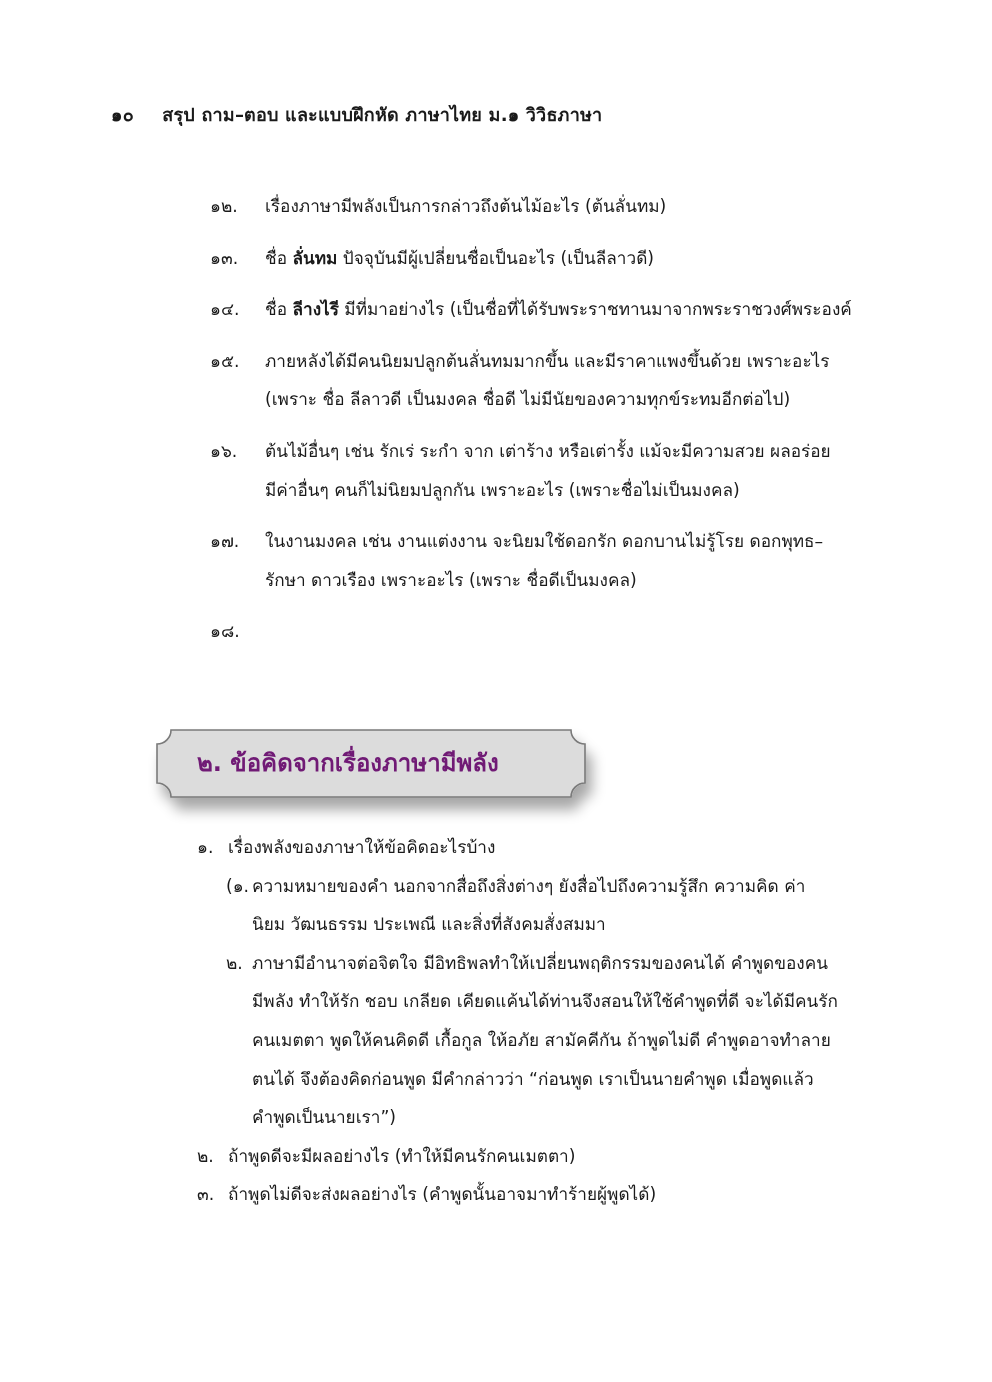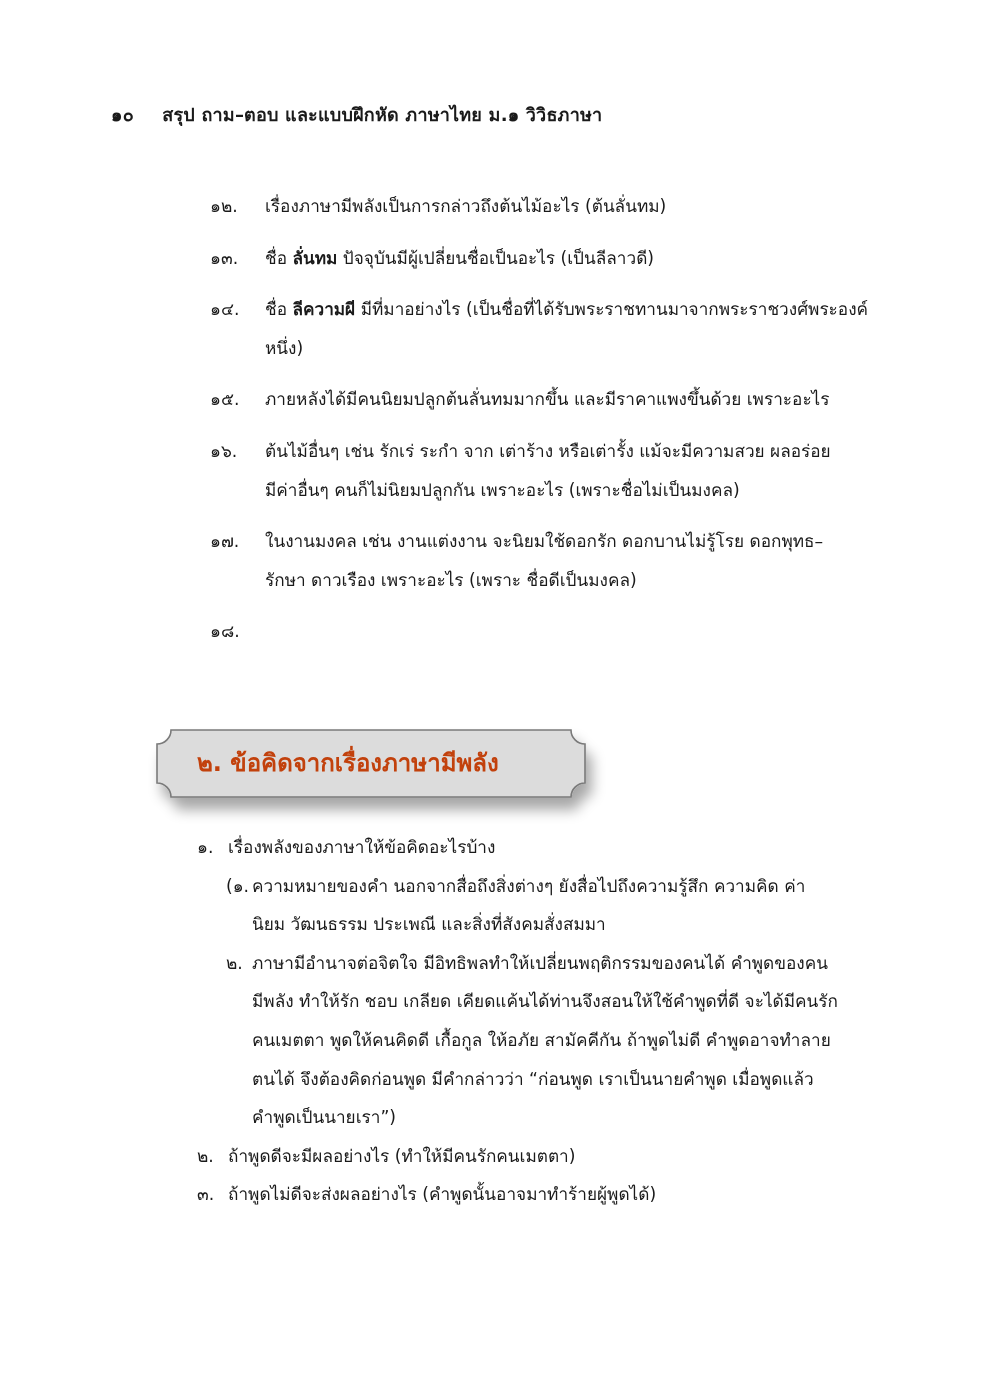--- a/index.html
+++ b/index.html
@@ -61,21 +61,21 @@
       overflow: visible;
     }
     .section-title {
       position: absolute;
       left: 40px;
       top: 0;
       height: 67px;
       line-height: 67px;
       font-size: 24px;
       font-weight: bold;
-      color: #c2410c;
+      color: #701a75;
       white-space: nowrap;
     }
 
     .sec2 {
       position: absolute;
       left: 197px;
       top: 828px;
       width: 690px;
     }
     .sec2-item {
@@ -108,26 +108,26 @@
   <div class="qa-item">
     <span class="num">๑๒.</span>
     <span class="text">เรื่องภาษามีพลังเป็นการกล่าวถึงต้นไม้อะไร (ต้นลั่นทม)</span>
   </div>
   <div class="qa-item">
     <span class="num">๑๓.</span>
     <span class="text"><span>ชื่อ </span><b>ลั่นทม</b><span> ปัจจุบันมีผู้เปลี่ยนชื่อเป็นอะไร (เป็นลีลาวดี)</span></span>
   </div>
   <div class="qa-item">
     <span class="num">๑๔.</span>
-    <span class="text"><span>ชื่อ </span><b>ลีความผี</b><span> มีที่มาอย่างไร (เป็นชื่อที่ได้รับพระราชทานมาจากพระราชวงศ์พระองค์</span></span>
-    <span class="text">หนึ่ง)</span>
+    <span class="text"><span>ชื่อ </span><b>ลีางไรี</b><span> มีที่มาอย่างไร (เป็นชื่อที่ได้รับพระราชทานมาจากพระราชวงศ์พระองค์</span></span>
   </div>
   <div class="qa-item">
     <span class="num">๑๕.</span>
     <span class="text">ภายหลังได้มีคนนิยมปลูกต้นลั่นทมมากขึ้น และมีราคาแพงขึ้นด้วย เพราะอะไร</span>
+    <span class="text">(เพราะ ชื่อ ลีลาวดี เป็นมงคล ชื่อดี ไม่มีนัยของความทุกข์ระทมอีกต่อไป)</span>
   </div>
   <div class="qa-item">
     <span class="num">๑๖.</span>
     <span class="text">ต้นไม้อื่นๆ เช่น  รักเร่  ระกำ จาก  เต่าร้าง หรือเต่ารั้ง แม้จะมีความสวย ผลอร่อย</span>
     <span class="text">มีค่าอื่นๆ คนก็ไม่นิยมปลูกกัน เพราะอะไร (เพราะชื่อไม่เป็นมงคล)</span>
   </div>
   <div class="qa-item">
     <span class="num">๑๗.</span>
     <span class="text">ในงานมงคล เช่น งานแต่งงาน จะนิยมใช้ดอกรัก ดอกบานไม่รู้โรย ดอกพุทธ–</span>
     <span class="text">รักษา ดาวเรือง เพราะอะไร (เพราะ ชื่อดีเป็นมงคล)</span>

